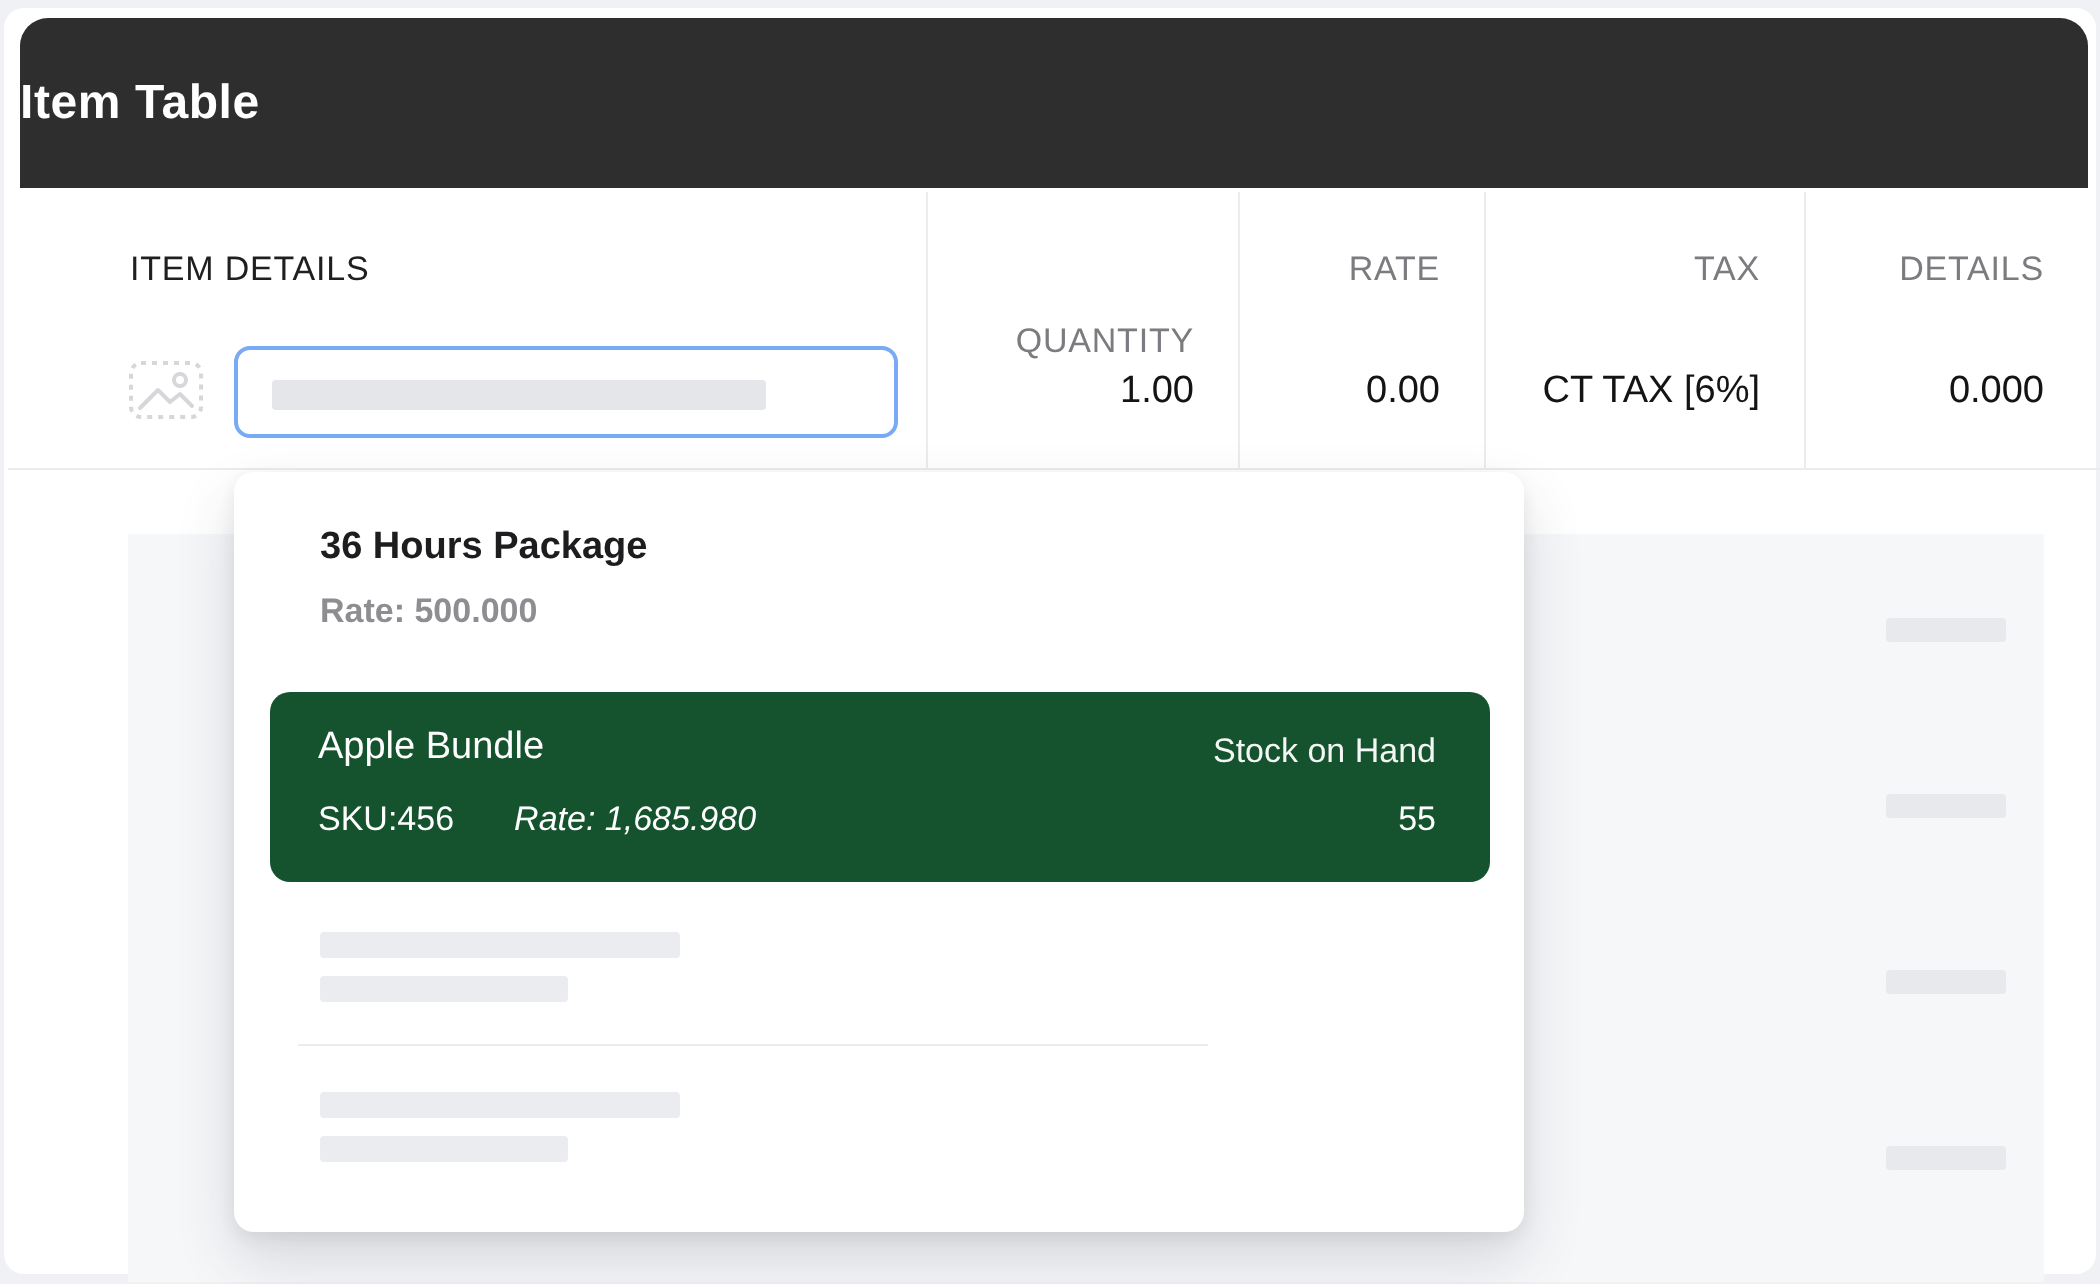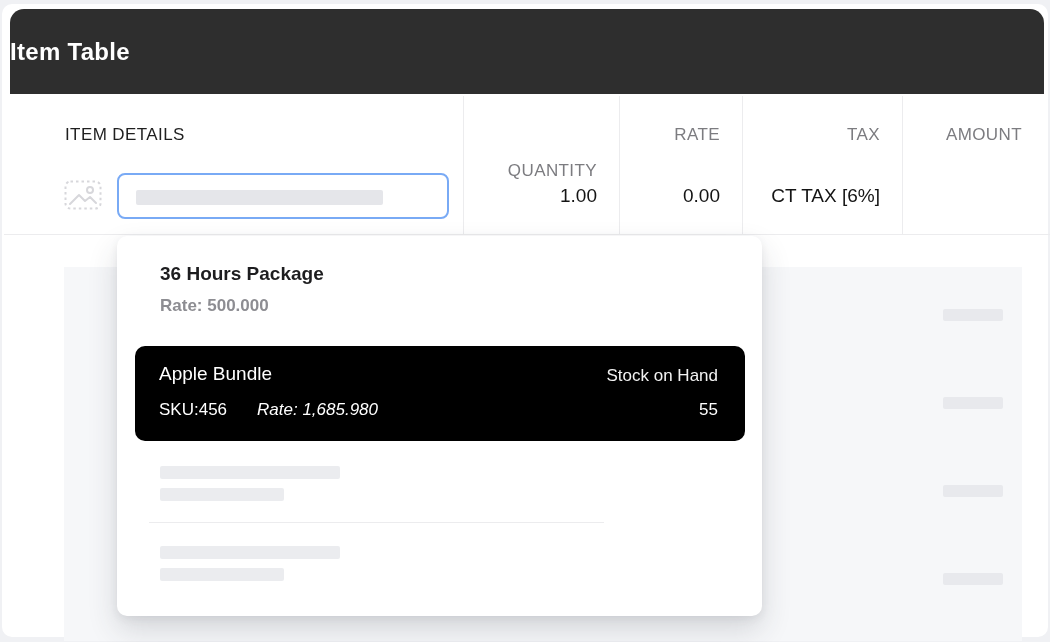--- a/index.html
+++ b/index.html
@@ -57,21 +57,21 @@
     position:absolute; left:115px; top:232px; width:645px; height:380px;
     background:#ffffff; border-radius:10px; z-index:5;
     box-shadow:0 14px 30px rgba(45,50,65,.16), 0 3px 8px rgba(45,50,65,.08);
   }
   .dd-option-plain { position:absolute; left:0; top:0; width:645px; height:100px;font-weight:bold; }
   .dd-name { position:absolute; left:43px; top:27px; font-size:19px; color:#1d1d1f; white-space:nowrap; }
   .dd-rate { position:absolute; left:43px; top:60px; font-size:17px; color:#8d8d92; white-space:nowrap; }
 
   .dd-selected {
     position:absolute; left:18px; top:110px; width:610px; height:95px;
-    background:#000000; border-radius:10px; color:#ffffff;
+    background:#14532d; border-radius:10px; color:#ffffff;
   }
   .sel-name        { position:absolute; left:24px; top:17px; font-size:19px; white-space:nowrap; }
   .sel-stock-label { position:absolute; right:27px; top:20px; font-size:17px; color:rgba(255,255,255,.95); white-space:nowrap;margin-left:15px; }
   .sel-line2       { position:absolute; left:24px; top:54px; font-size:17px; white-space:nowrap; }
   .sel-line2 .gap  { margin-left:30px;font-style:italic; }
   .sel-stock-value { position:absolute; right:27px; top:54px; font-size:17px; }
 
   .skel { position:absolute; background:#ebecef; border-radius:2px; height:13px; }
   .dd-bar-a { left:43px; top:230px; width:180px; }
   .dd-bar-b { left:43px; top:252px; width:124px; }
@@ -92,37 +92,38 @@
     <div class="col-divider cd-1"></div>
     <div class="col-divider cd-2"></div>
     <div class="col-divider cd-3"></div>
     <div class="col-divider cd-4"></div>
     <div class="row-border"></div>
 
     <div class="th th-item">ITEM DETAILS</div>
     <div class="th th-qty">QUANTITY</div>
     <div class="th th-rate">RATE</div>
     <div class="th th-tax">TAX</div>
-    <div class="th th-amount">AMOUNT</div>
+    <div class="th th-amount">DETAILS</div>
 
     <div class="photo-icon">
       <svg width="38" height="38" viewBox="0 0 38 38">
         <rect x="1.5" y="5.5" width="35" height="27" rx="5" fill="none" stroke="#d7d7db" stroke-width="2" stroke-dasharray="2.5 3"></rect>
         <circle cx="26" cy="14" r="3" fill="none" stroke="#d7d7db" stroke-width="2"></circle>
         <polyline points="6,28 15,19 21,25 26,21 32,27" fill="none" stroke="#d7d7db" stroke-width="2" stroke-linejoin="round" stroke-linecap="round"></polyline>
       </svg>
     </div>
 
     <div class="input-box" role="textbox">
       <div class="bar"></div>
     </div>
 
     <div class="td td-qty">1.00</div>
     <div class="td td-rate">0.00</div>
     <div class="td td-tax">CT TAX [6%]</div>
+    <div class="td td-amount">0.000</div>
 
     <div class="panel">
       <div class="bar pb-1"></div>
       <div class="bar pb-2"></div>
       <div class="bar pb-3"></div>
       <div class="bar pb-4"></div>
     </div>
 
     <div class="dropdown">
 

